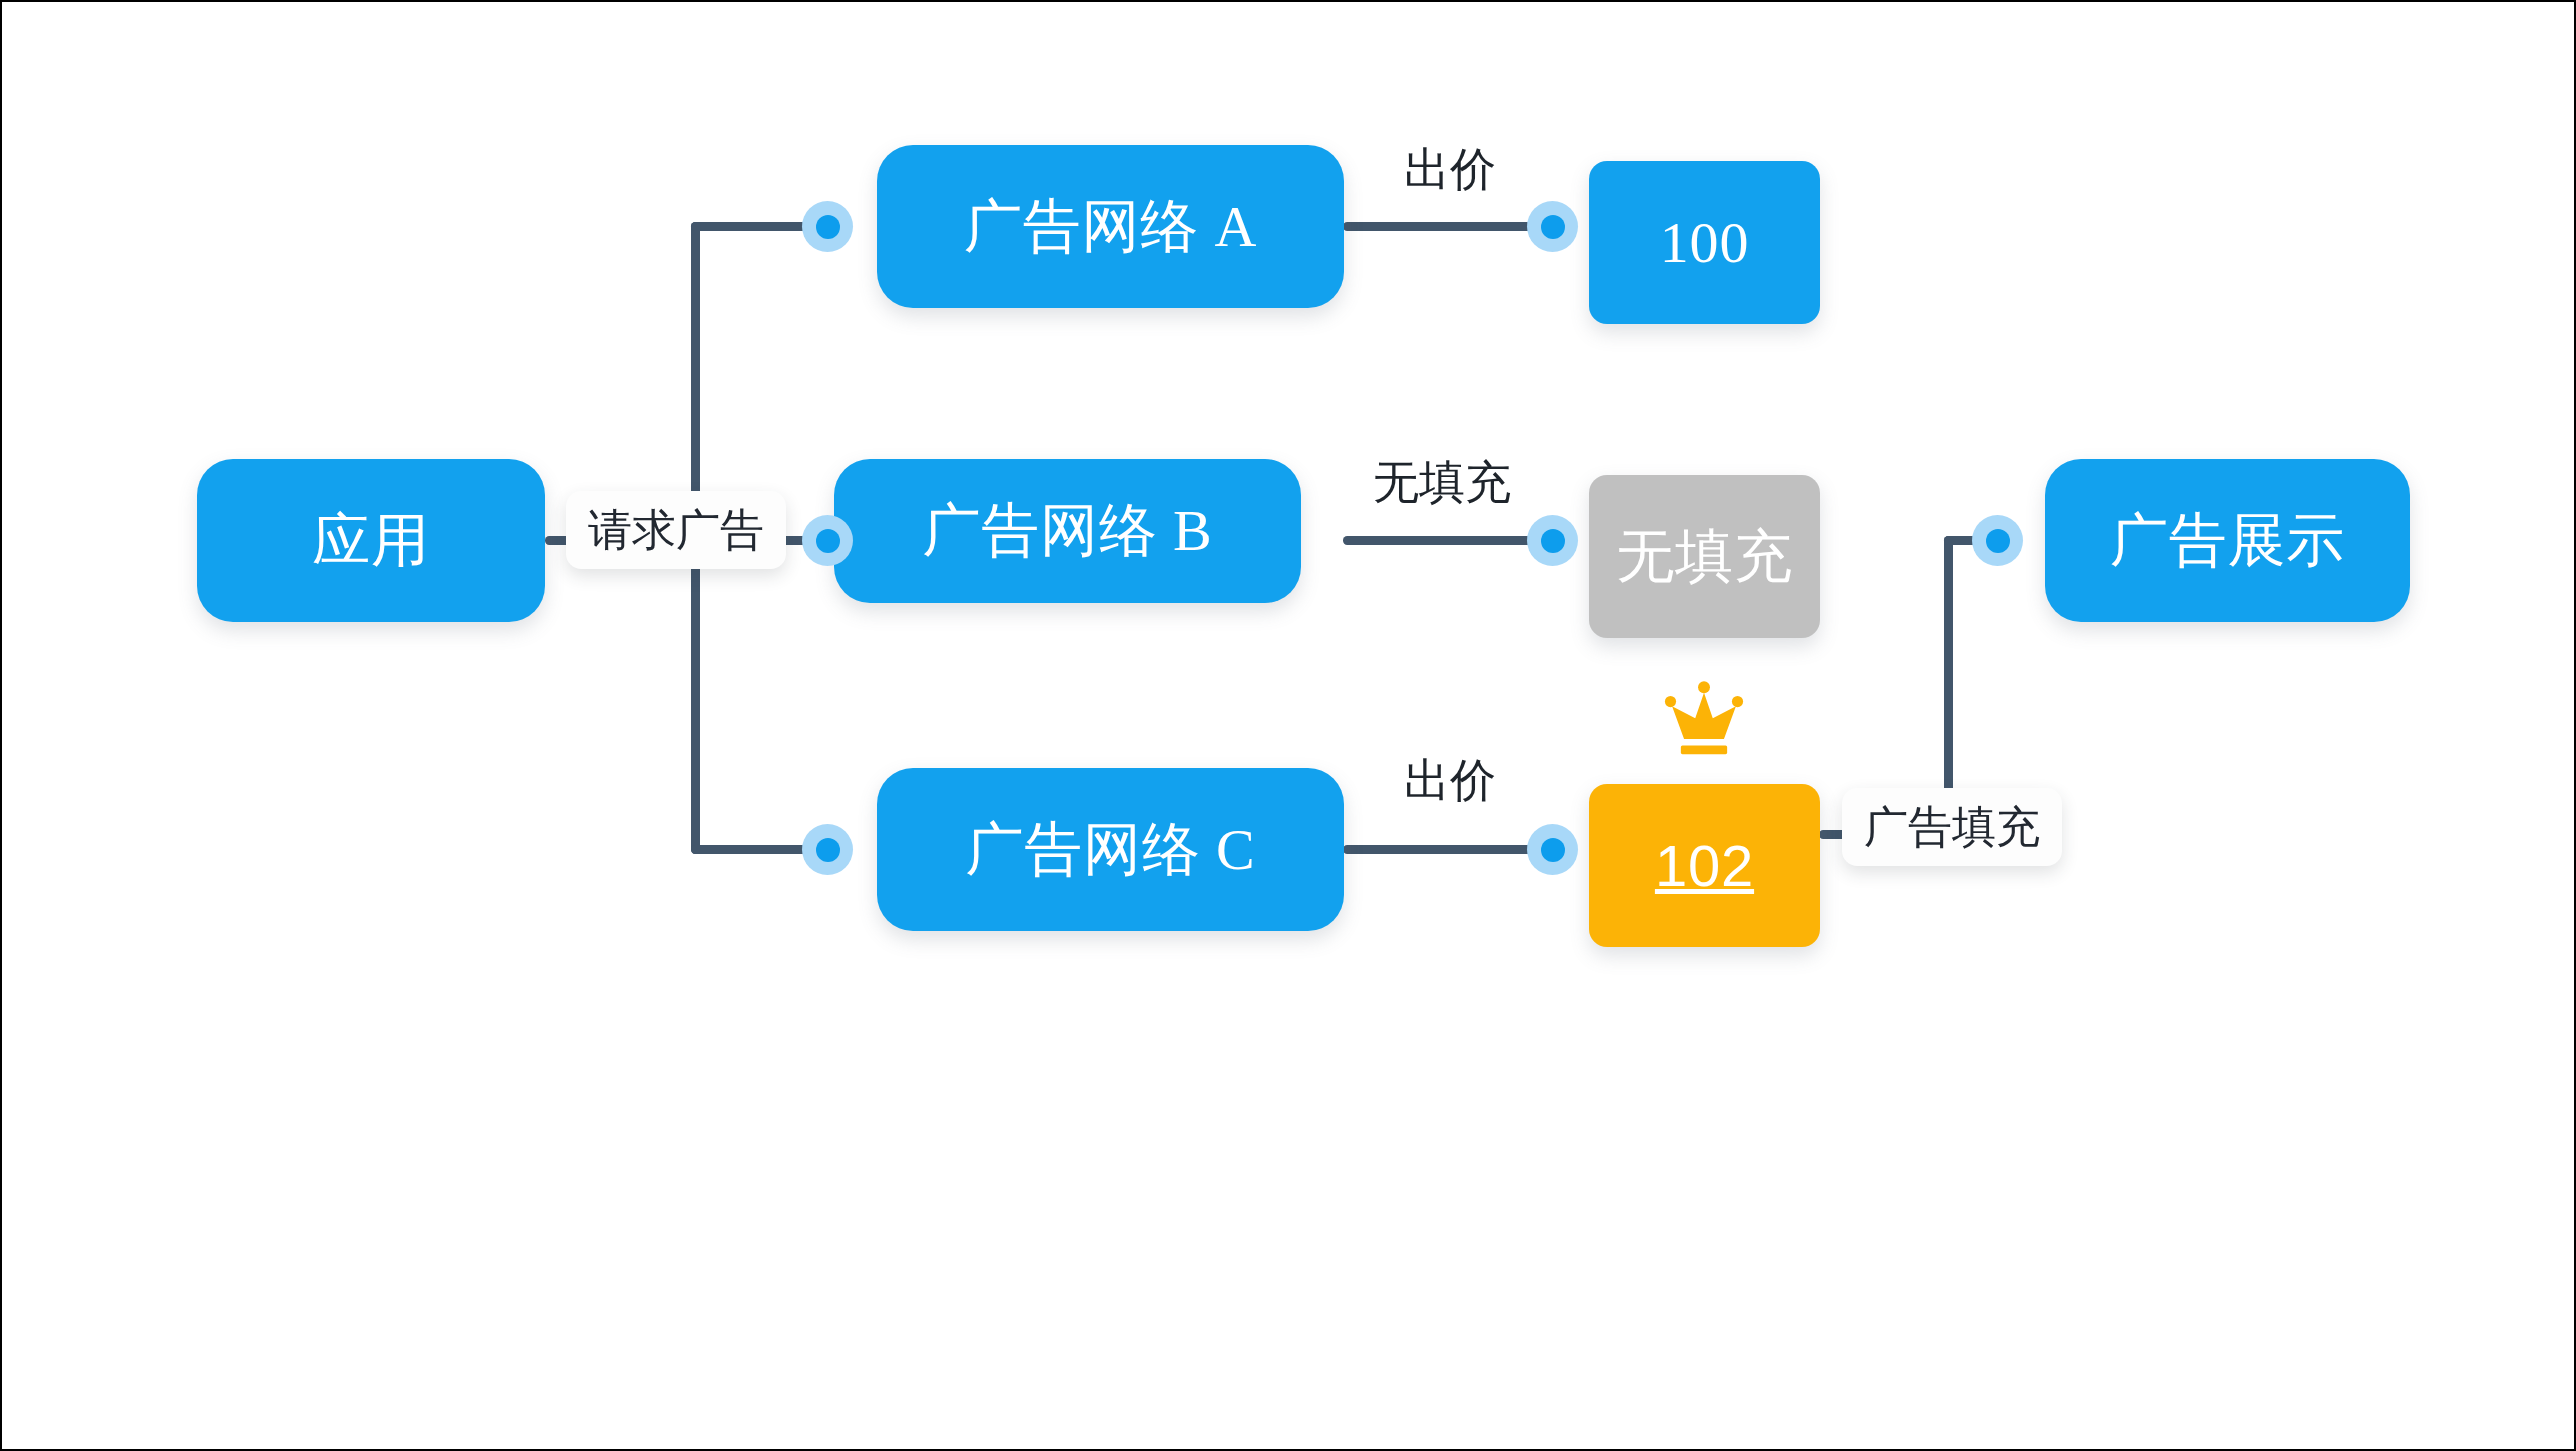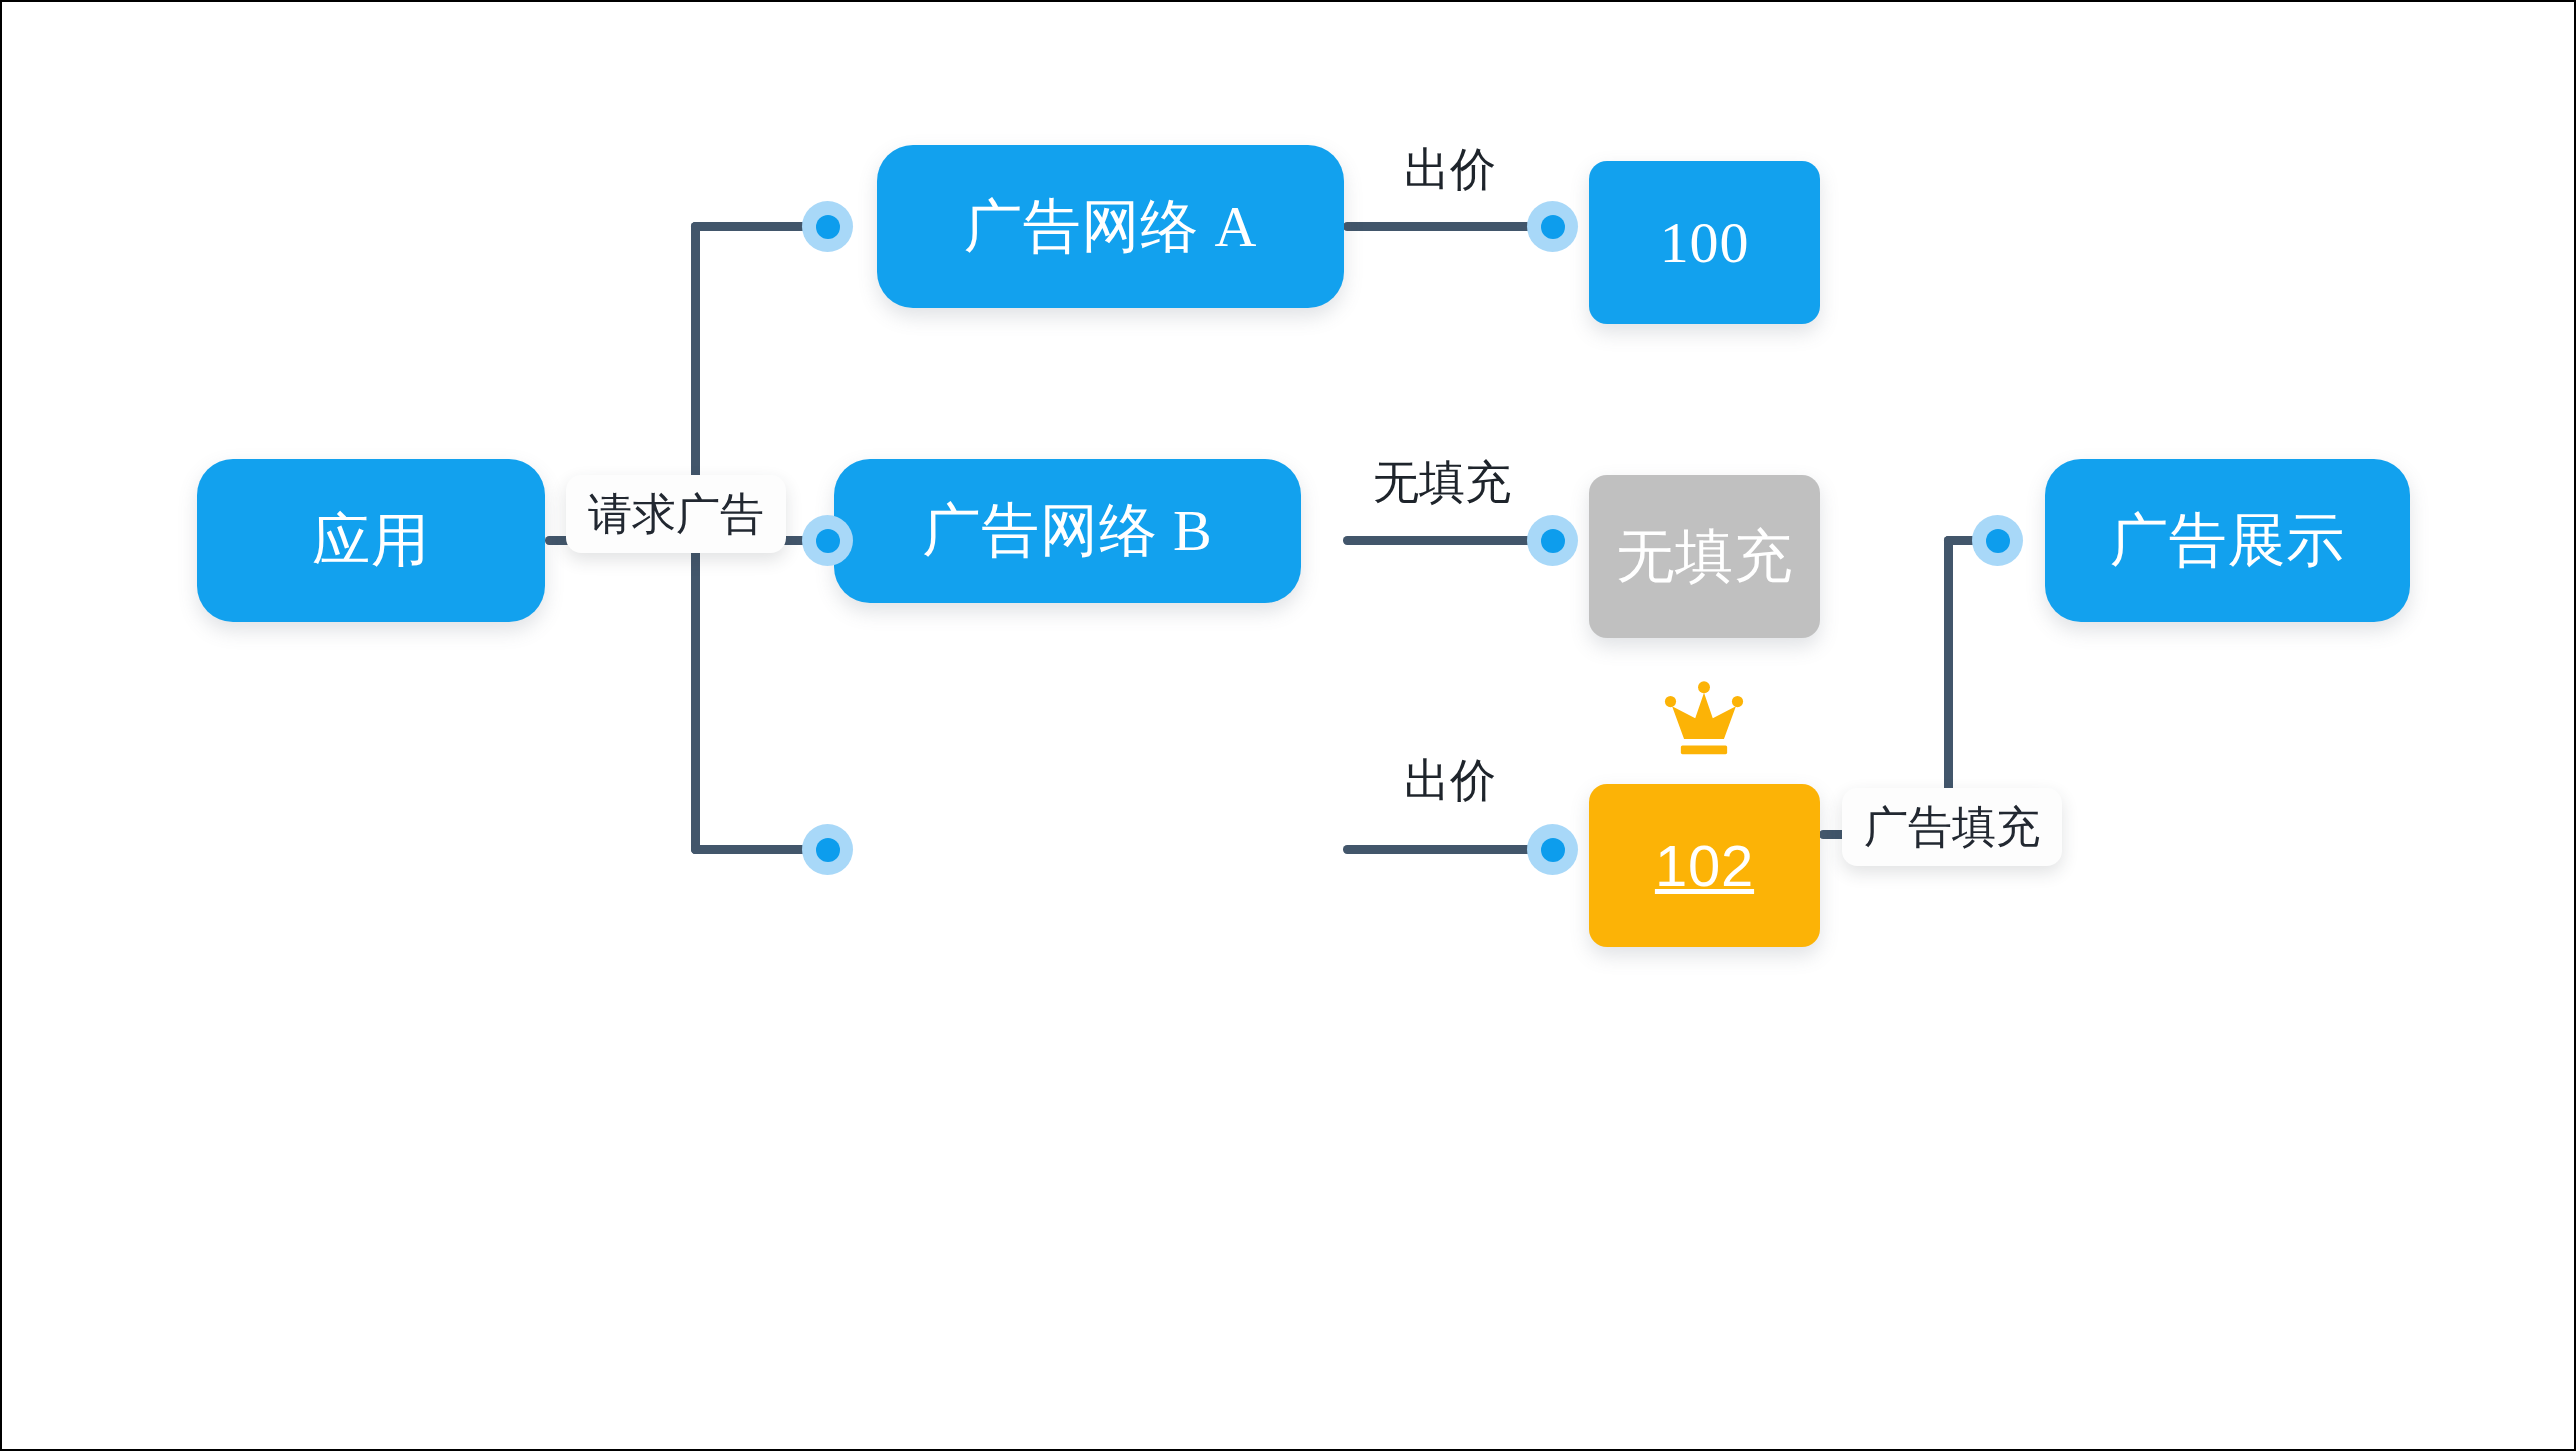--- a/index.html
+++ b/index.html
@@ -132,29 +132,32 @@
       <div class="core"></div>
     </div>
   <div class="dot" style="left:1970px; top:513px;">
       <div class="core"></div>
     </div>
 
   <div class="node blue" style="left:195px; top:457px; width:348px; height:163px;">
     <span>应用</span>
   </div>
 
-  <div class="pill" style="left:674px; top:512px;">
+  <div class="pill" style="left:674px; top:528px;">
     <span>请求广告</span>
   </div>
 
   <div class="node blue" style="left:875px; top:143px; width:467px; height:163px;">
     <span>广告网络 A</span>
   </div>
   <div class="node blue" style="left:832px; top:457px; width:467px; height:144px;">
     <span>广告网络 B</span>
+  </div>
+  <div class="node blue" style="left:875px; top:766px; width:467px; height:163px;">
+    <span>广告网络 C</span>
   </div>
 
   <div class="edge-text" style="left:1448px; top:168px;">出价</div>
   <div class="edge-text" style="left:1440px; top:481px;">无填充</div>
   <div class="edge-text" style="left:1448px; top:779px;">出价</div>
 
   <div class="node blue result" style="left:1587px; top:143px; width:231px; height:163px;">
     <span>100</span>
   </div>
   <div class="node gray result" style="left:1587px; top:457px; width:231px; height:163px;">

